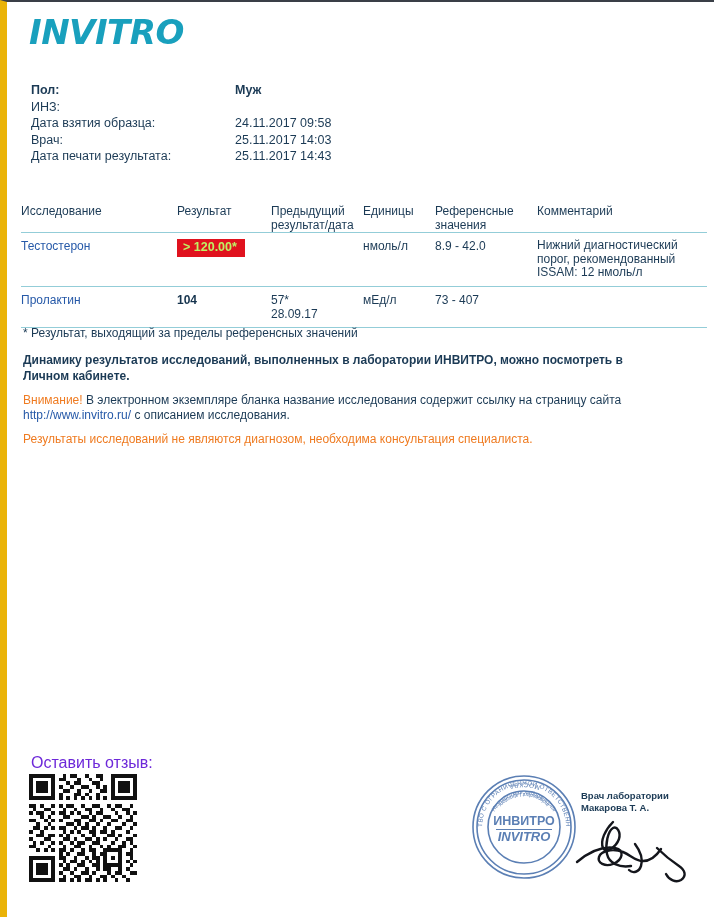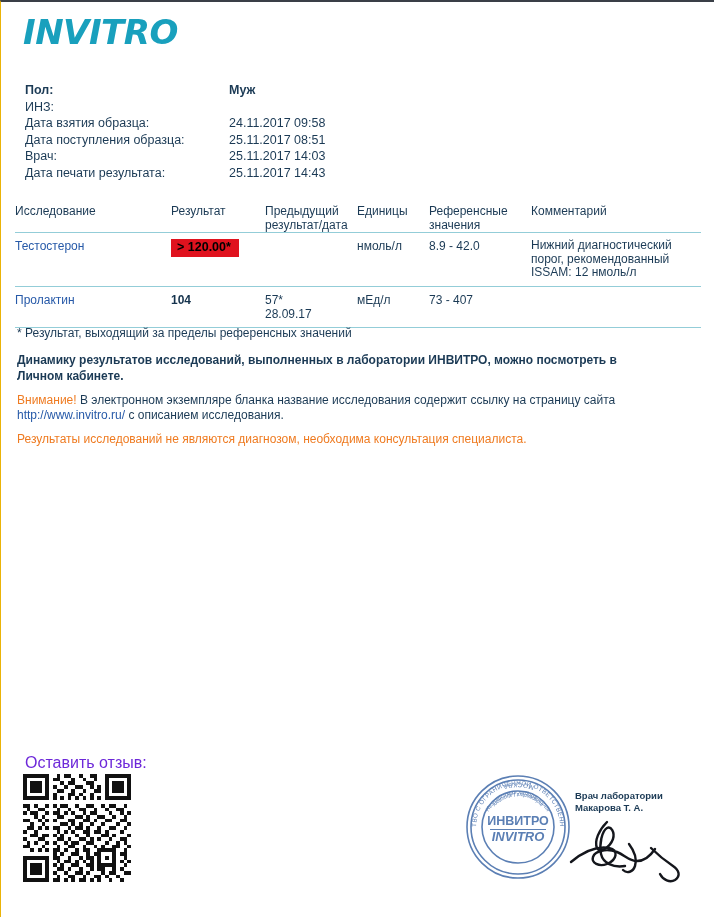--- a/index.html
+++ b/index.html
@@ -11,21 +11,21 @@
   body {
     font-family: "Liberation Sans", "DejaVu Sans", sans-serif;
     color: #1b3a55;
   }
   .page {
     position: relative;
     width: 714px;
     height: 917px;
     background: #ffffff;
     border-top: 2px solid #3a3f47;
-    border-left: 1px solid #eab308;
+    border-left: 7px solid #eab308;
     box-sizing: border-box;
     overflow: hidden;
   }
 
   
   .logo {
     position: absolute;
     left: 22px;
     top: 10px;
     font-size: 34px;
@@ -98,21 +98,21 @@
     color: #2659a8;
     text-decoration: none;
   }
   .result-plain {
     font-weight: bold;
     color: #15334d;
   }
   .result-flag {
     display: inline-block;
     background: #e0121e;
-    color: #000000;
+    color: #bef264;
     font-weight: bold;
     padding: 2px 8px 3px 6px;
     line-height: 13px;
     font-size: 12.5px;
   }
   .prev-val { line-height: 14px; }
   .comment { line-height: 13.5px; }
 
   
   .notes {
@@ -195,24 +195,20 @@
       <div class="info-label">Пол:</div>
       <div class="info-value">Муж</div>
     </div>
     <div class="info-row">
       <div class="info-label">ИНЗ:</div>
       <div class="info-value"></div>
     </div>
     <div class="info-row">
       <div class="info-label">Дата взятия образца:</div>
       <div class="info-value">24.11.2017 09:58</div>
-    </div>
-    <div class="info-row">
-      <div class="info-label">Дата поступления образца:</div>
-      <div class="info-value">25.11.2017 08:51</div>
     </div>
     <div class="info-row">
       <div class="info-label">Врач:</div>
       <div class="info-value">25.11.2017 14:03</div>
     </div>
     <div class="info-row">
       <div class="info-label">Дата печати результата:</div>
       <div class="info-value">25.11.2017 14:43</div>
     </div>
   </div>

